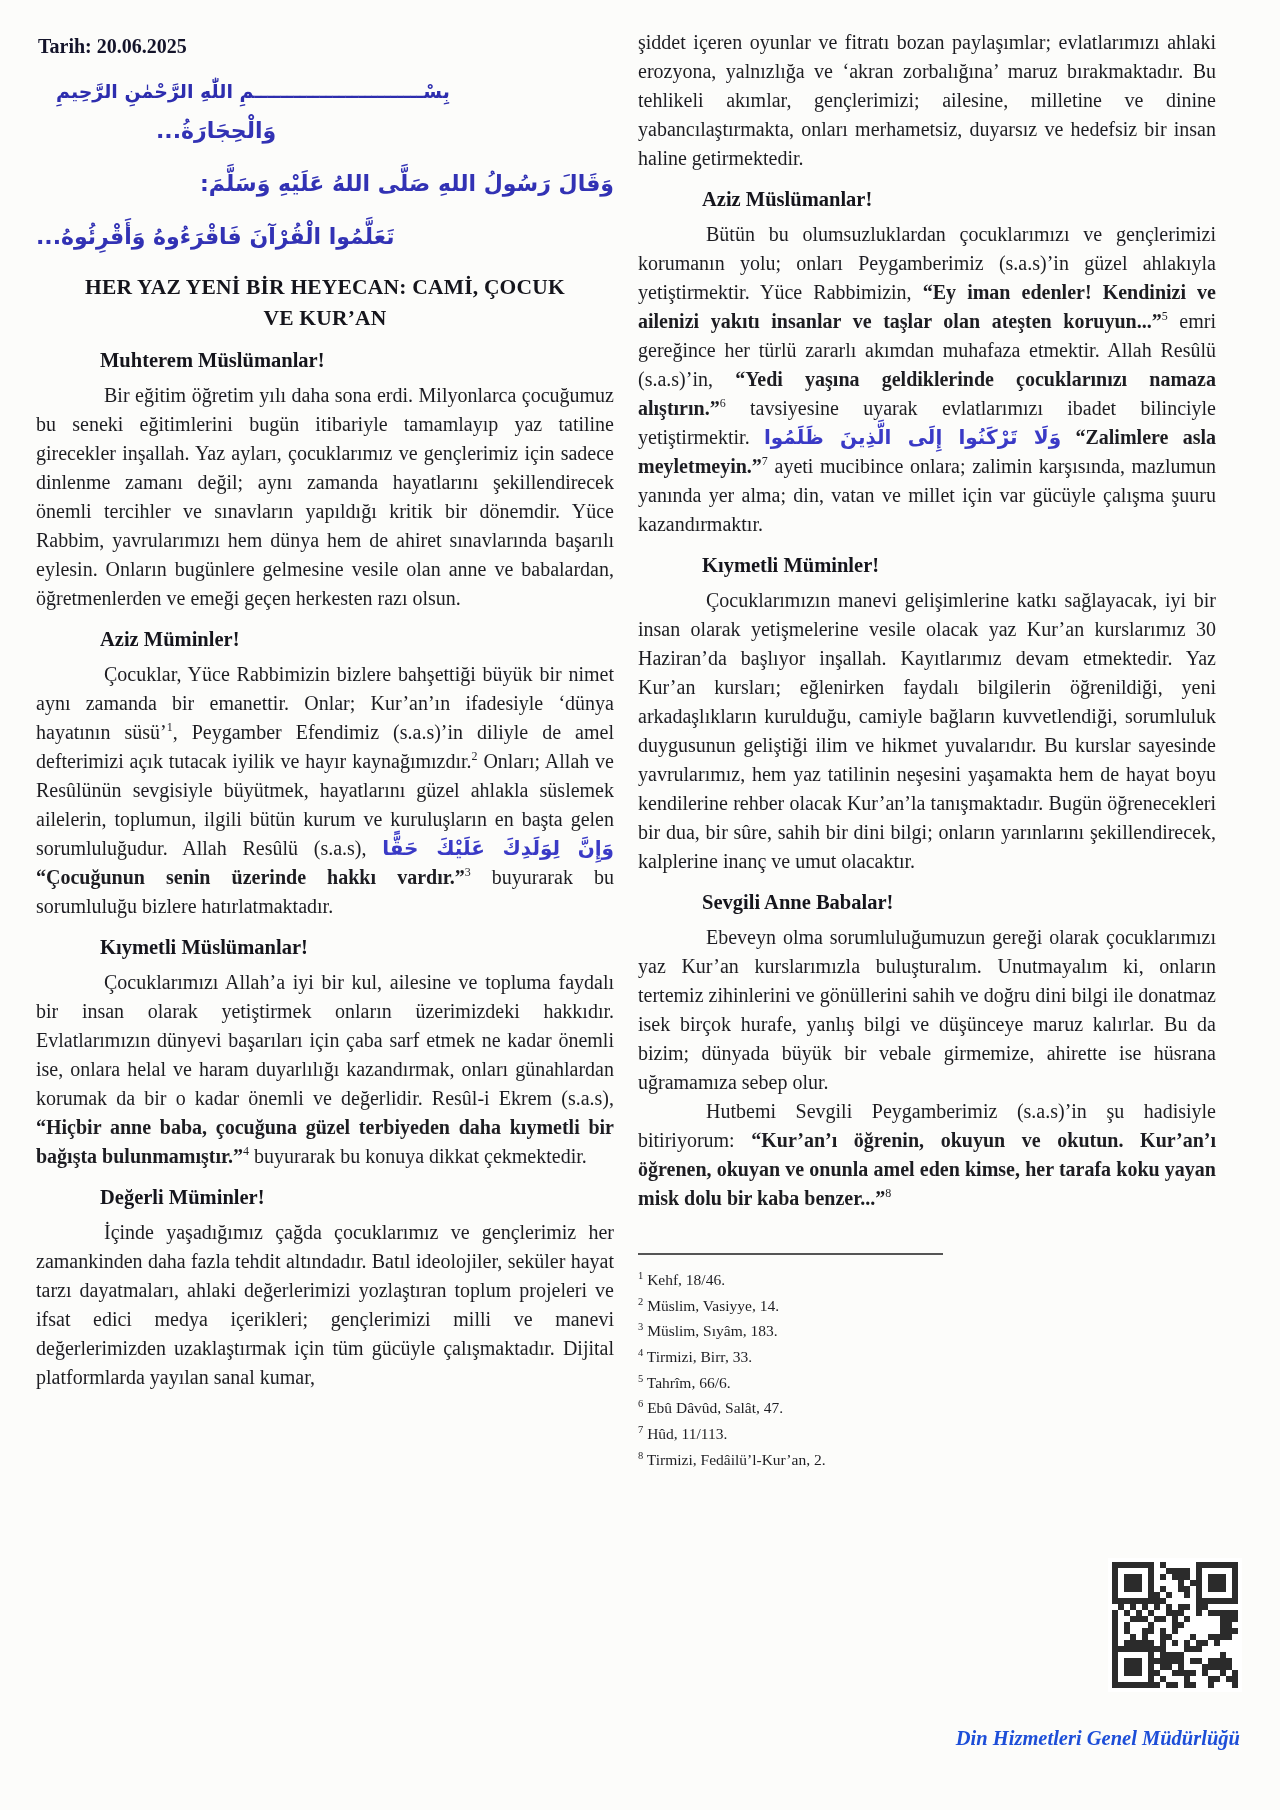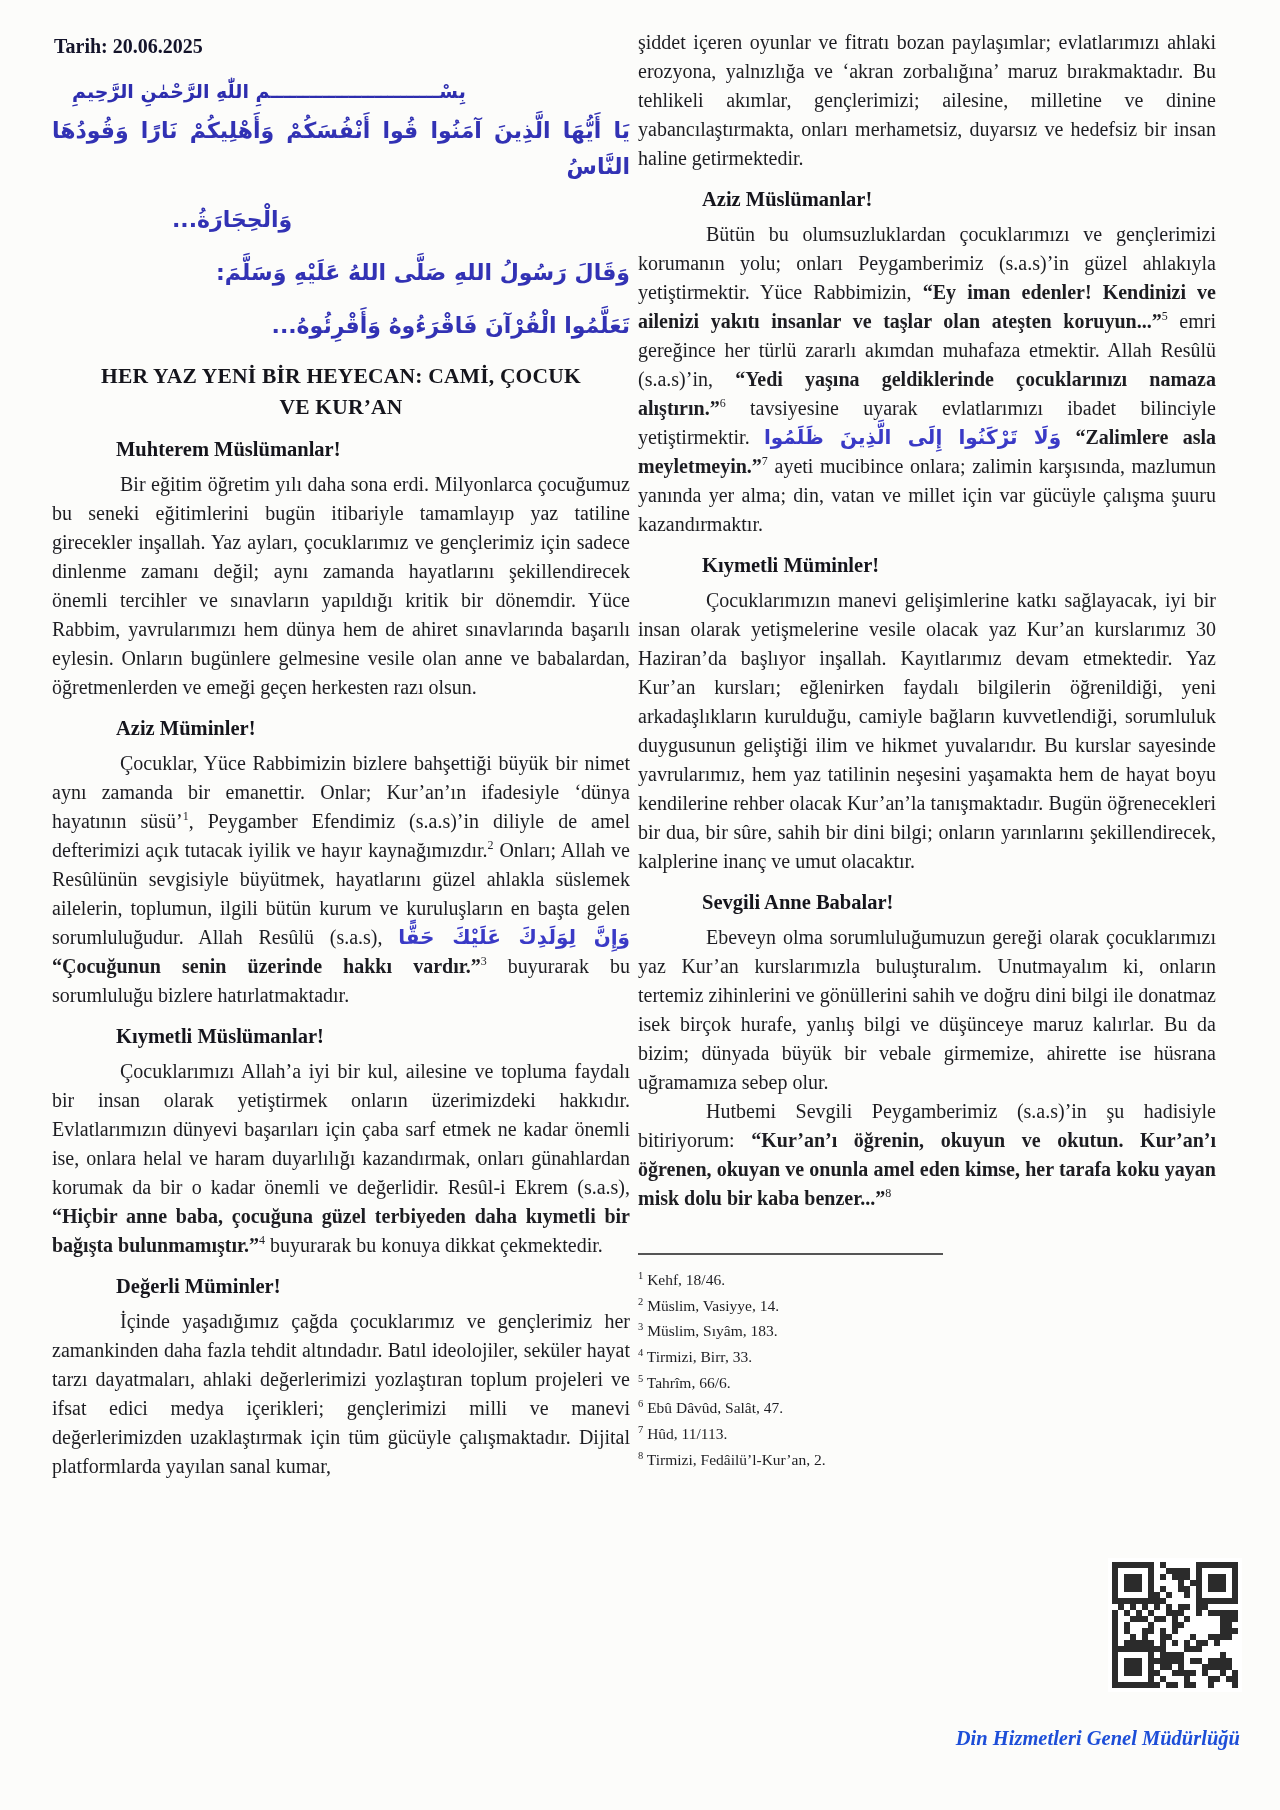--- a/index.html
+++ b/index.html
@@ -7,21 +7,21 @@
   .page{
     position:relative;
     width:1280px;height:1810px;
     background:#fcfcfa;
     overflow:hidden;
     font-family:"Liberation Serif",serif;
     font-size:20px;line-height:29px;
     color:#1d1d22;
   }
   .col{position:absolute;top:28px;width:578px;}
-  .col-left{left:52px;}
+  .col-left{left:36px;}
   .col-right{left:638px;}
 
   .date{font-weight:bold;font-size:20px;color:#14142a;margin:4px 0 10px 2px;}
 
   .basmala{
     direction:rtl;text-align:left;
     color:#2d2dae;font-family:"DejaVu Sans",sans-serif;
     font-size:19px;line-height:40px;font-weight:bold;
     margin:2px 6px 2px 0;
     white-space:nowrap;overflow:hidden;
@@ -29,21 +29,21 @@
   }
   .ar-line{
     direction:rtl;
     color:#3232b4;font-family:"DejaVu Sans",sans-serif;
     font-size:22px;line-height:36px;font-weight:bold;
     margin:0 0 17px 0;
   }
   .ar-justify{text-align:justify;text-align-last:justify;}
   .ar-c2{text-align:left;padding-left:120px;}
   .ar-c3{text-align:right;padding-left:10px;}
-  .ar-c4{text-align:right;}
+  .ar-c4{text-align:left;}
 
   .title{
     text-align:center;font-weight:bold;
     font-size:21.5px;line-height:31px;
     margin:6px 0 4px 0;color:#15151c;
     letter-spacing:.2px;
   }
   .heading{
     font-weight:bold;font-size:20.5px;color:#15151c;
     margin:12px 0 6px 0;padding-left:64px;
@@ -81,21 +81,20 @@
 </style>
 </head>
 <body>
 
 <div class="page">
 
   <div class="col col-left">
     <div class="date">Tarih: 20.06.2025</div>
 
     <div class="basmala">بِسْــــــــــــــــــــــــــمِ اللّٰهِ الرَّحْمٰنِ الرَّحِيمِ</div>
-    <div class="ar-line ar-justify">يَا أَيُّهَا الَّذِينَ آمَنُوا قُوا أَنْفُسَكُمْ وَأَهْلِيكُمْ نَارًا وَقُودُهَا النَّاسُ</div>
     <div class="ar-line ar-c2">وَالْحِجَارَةُ...</div>
     <div class="ar-line ar-c3">وَقَالَ رَسُولُ اللهِ صَلَّى اللهُ عَلَيْهِ وَسَلَّمَ:</div>
     <div class="ar-line ar-c4">تَعَلَّمُوا الْقُرْآنَ فَاقْرَءُوهُ وَأَقْرِئُوهُ...</div>
 
     <div class="title">
       <div>HER YAZ YENİ BİR HEYECAN: CAMİ, ÇOCUK</div>
       <div>VE KUR’AN</div>
     </div>
 
     <div id="left-sections">

